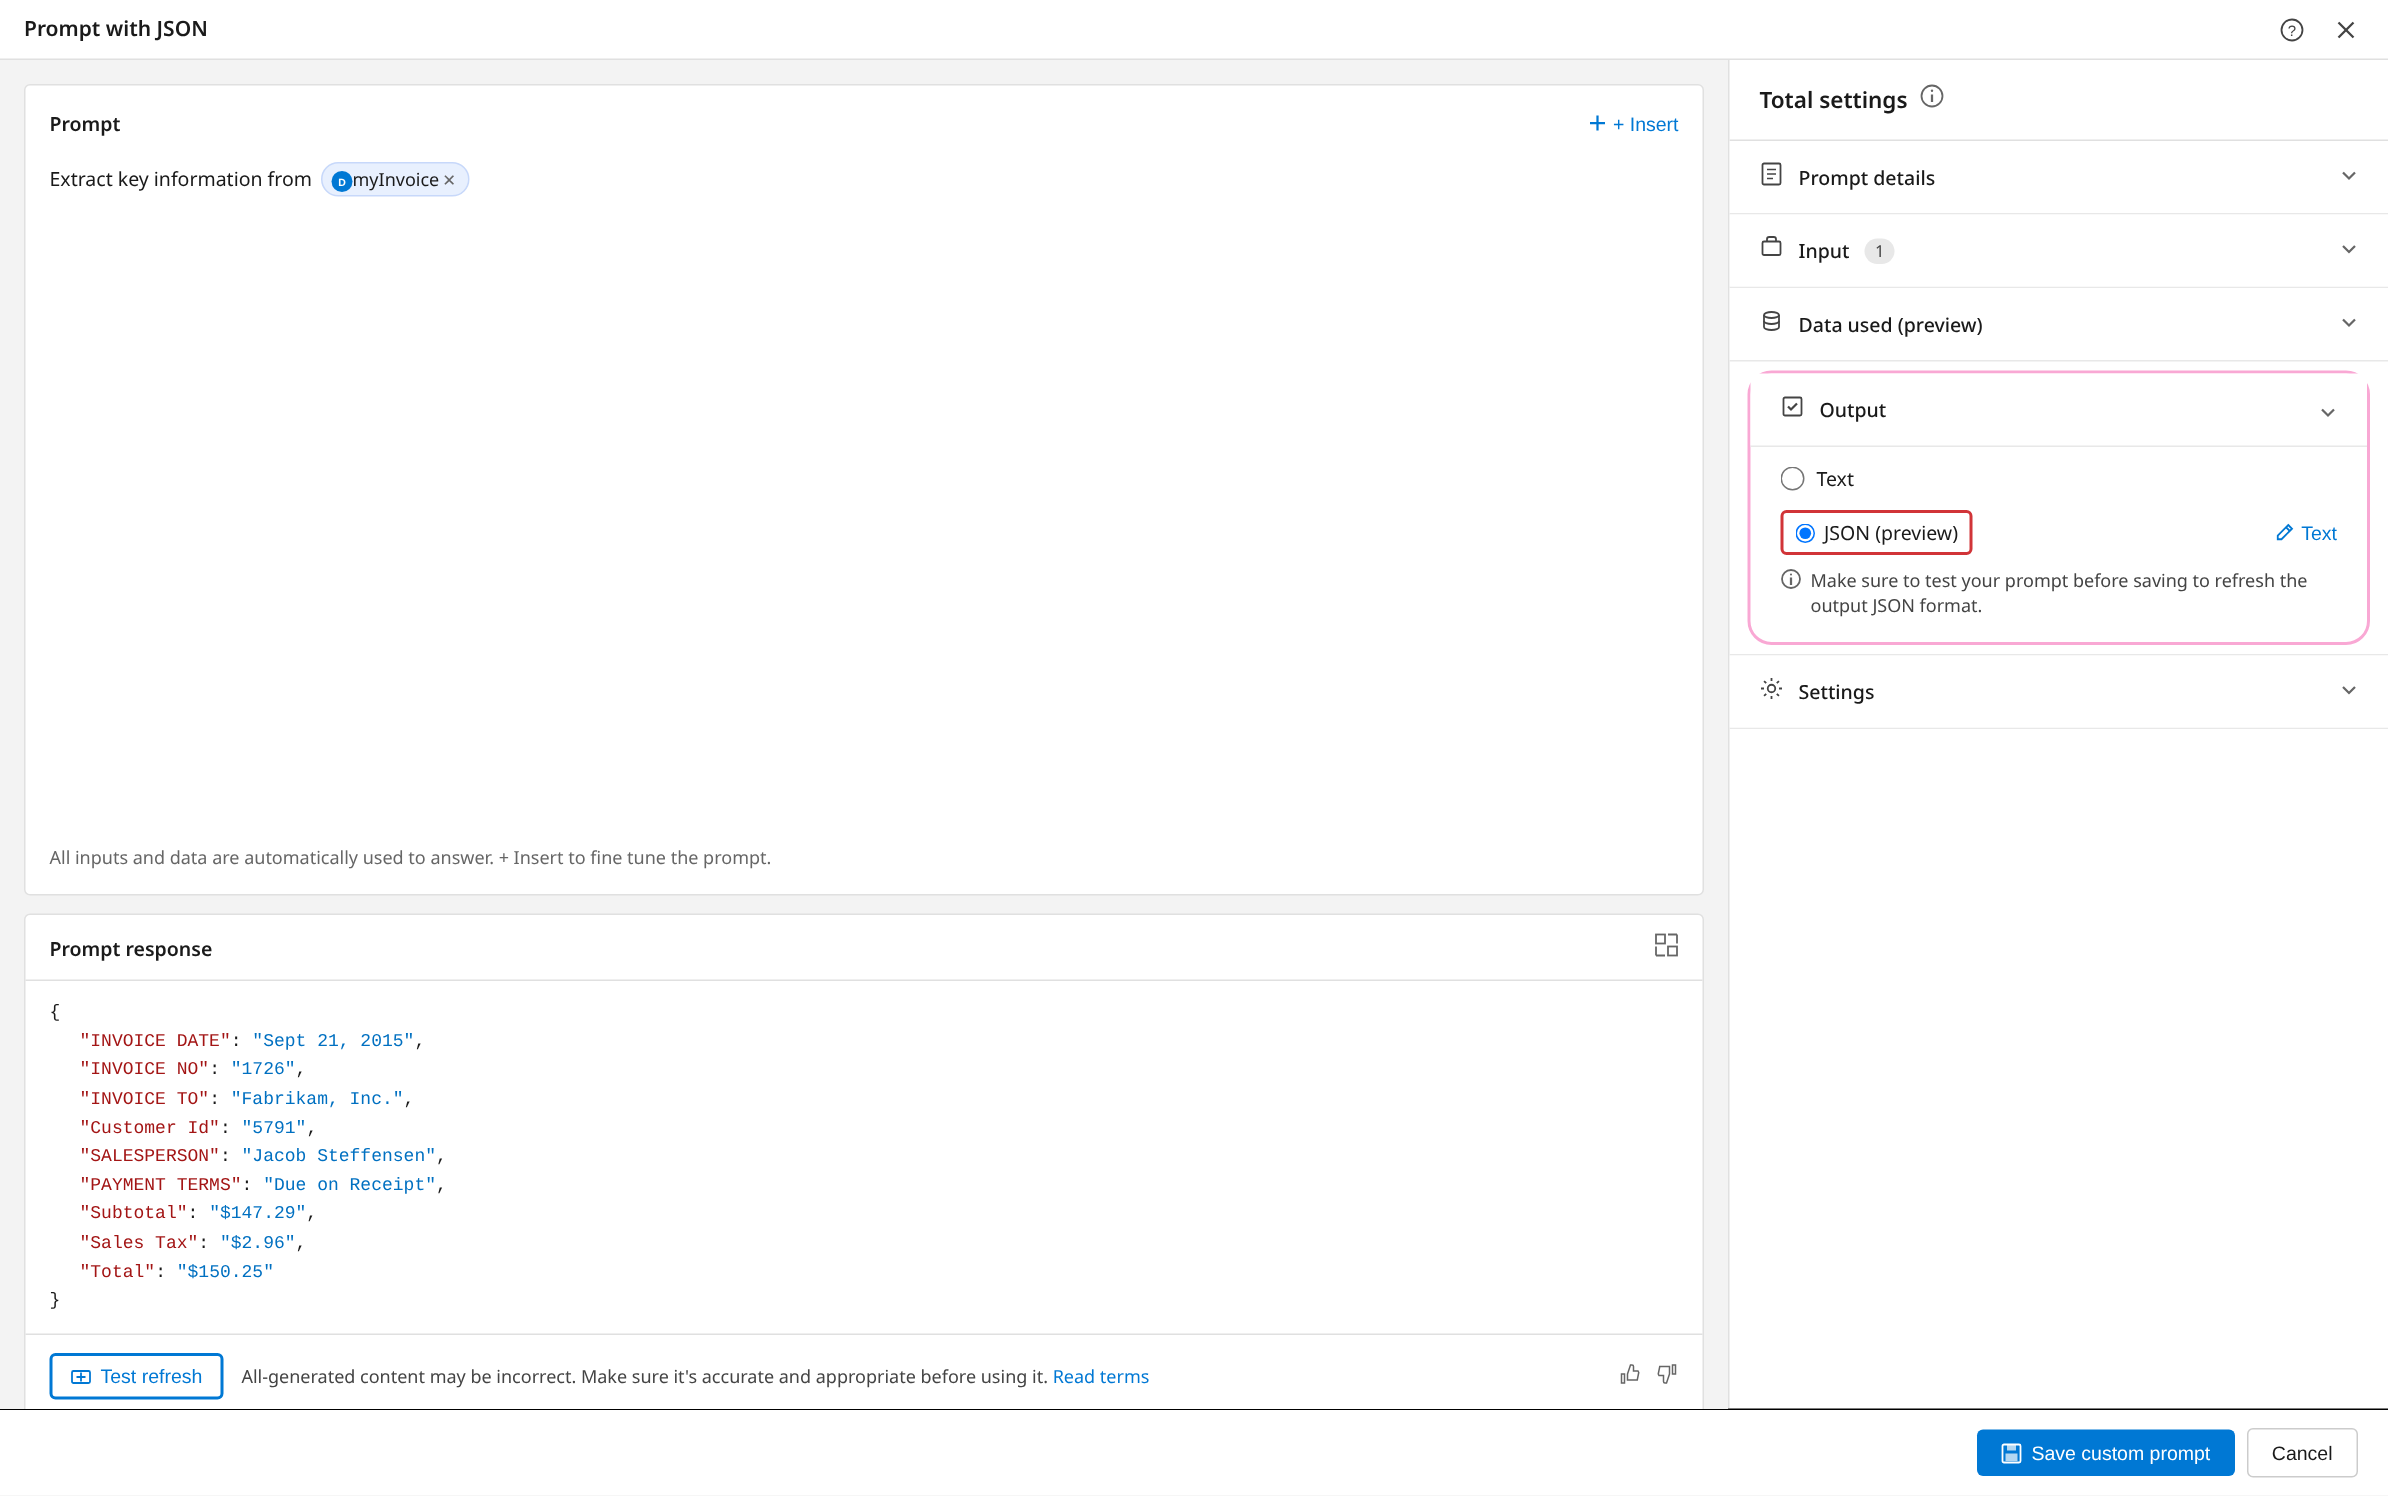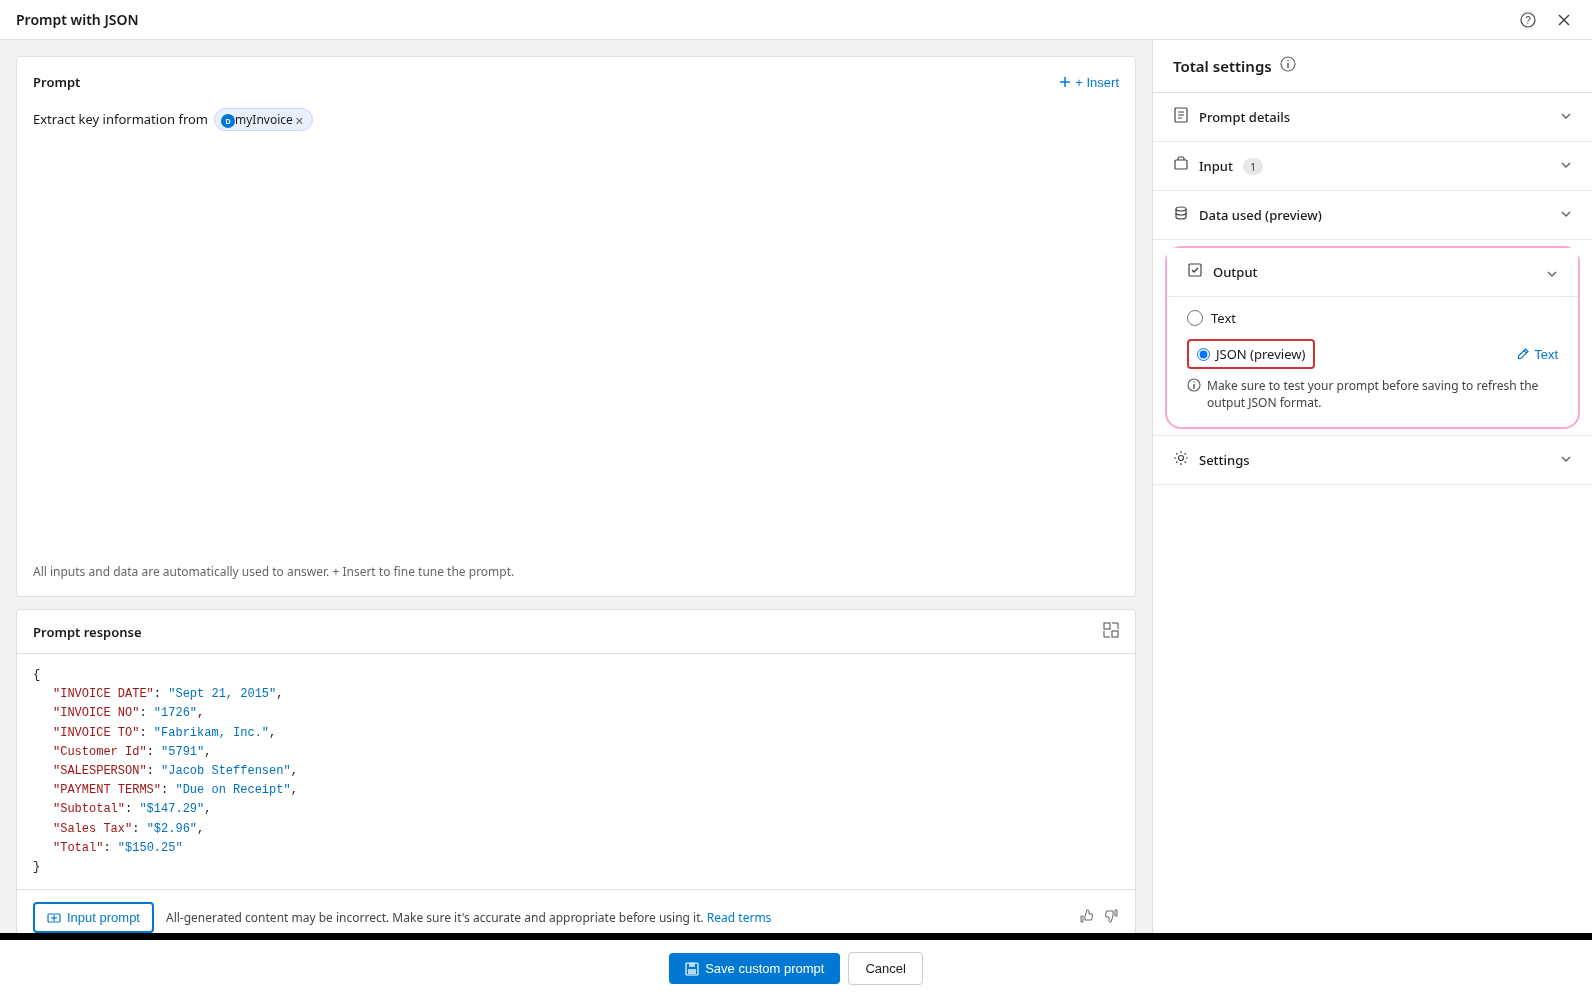--- a/index.html
+++ b/index.html
@@ -351,24 +351,24 @@
     .json-note-icon {
       color: #666;
       font-size: 13px;
       flex-shrink: 0;
       margin-top: 1px;
     }
 
     
     .bottom-bar {
       background: #fff;
-      border-top: 7px solid #000000;
+      border-top: 1px solid #000000;
       padding: 12px 20px;
       display: flex;
-      justify-content: center;
+      justify-content: flex-end;
       gap: 8px;
       align-items: center;
     }
     .save-btn {
       background: #0078d4;
       color: #fff;
       border: none;
       border-radius: 4px;
       padding: 8px 16px;
       font-size: 13px;
@@ -470,21 +470,21 @@
         <div style="margin-left: 20px;"><span class="json-key">"Total"</span><span class="json-brace">: </span><span class="json-string-value">"$150.25"</span></div>
         <div><span class="json-brace">}</span></div>
       </div>
       <div class="response-footer">
         <button class="test-prompt-btn">
           <svg width="14" height="14" viewBox="0 0 14 14" xmlns="http://www.w3.org/2000/svg">
             <rect x="1" y="3" width="12" height="8" rx="1" stroke="#0078d4" stroke-width="1.2" fill="none"></rect>
             <line x1="4" y1="7" x2="10" y2="7" stroke="#0078d4" stroke-width="1.2"></line>
             <line x1="7" y1="4" x2="7" y2="10" stroke="#0078d4" stroke-width="1.2"></line>
           </svg>
-          <span>Input prompt</span>
+          <span>Test refresh</span>
         </button>
         <span class="disclaimer-text">
           <span>All-generated content may be incorrect. Make sure it's accurate and appropriate before using it.</span>
           <a class="read-terms-link">Read terms</a>
         </span>
         <div class="feedback-icons">
           <button class="feedback-btn">
             <svg width="16" height="16" viewBox="0 0 16 16" xmlns="http://www.w3.org/2000/svg">
               <path d="M2 8h2v6H2zM6 8l2-6h1c.5 0 1 .5 1 1v3h3l.5 1-1 5H6z" stroke="#666" stroke-width="1" fill="none"></path>
             </svg>

